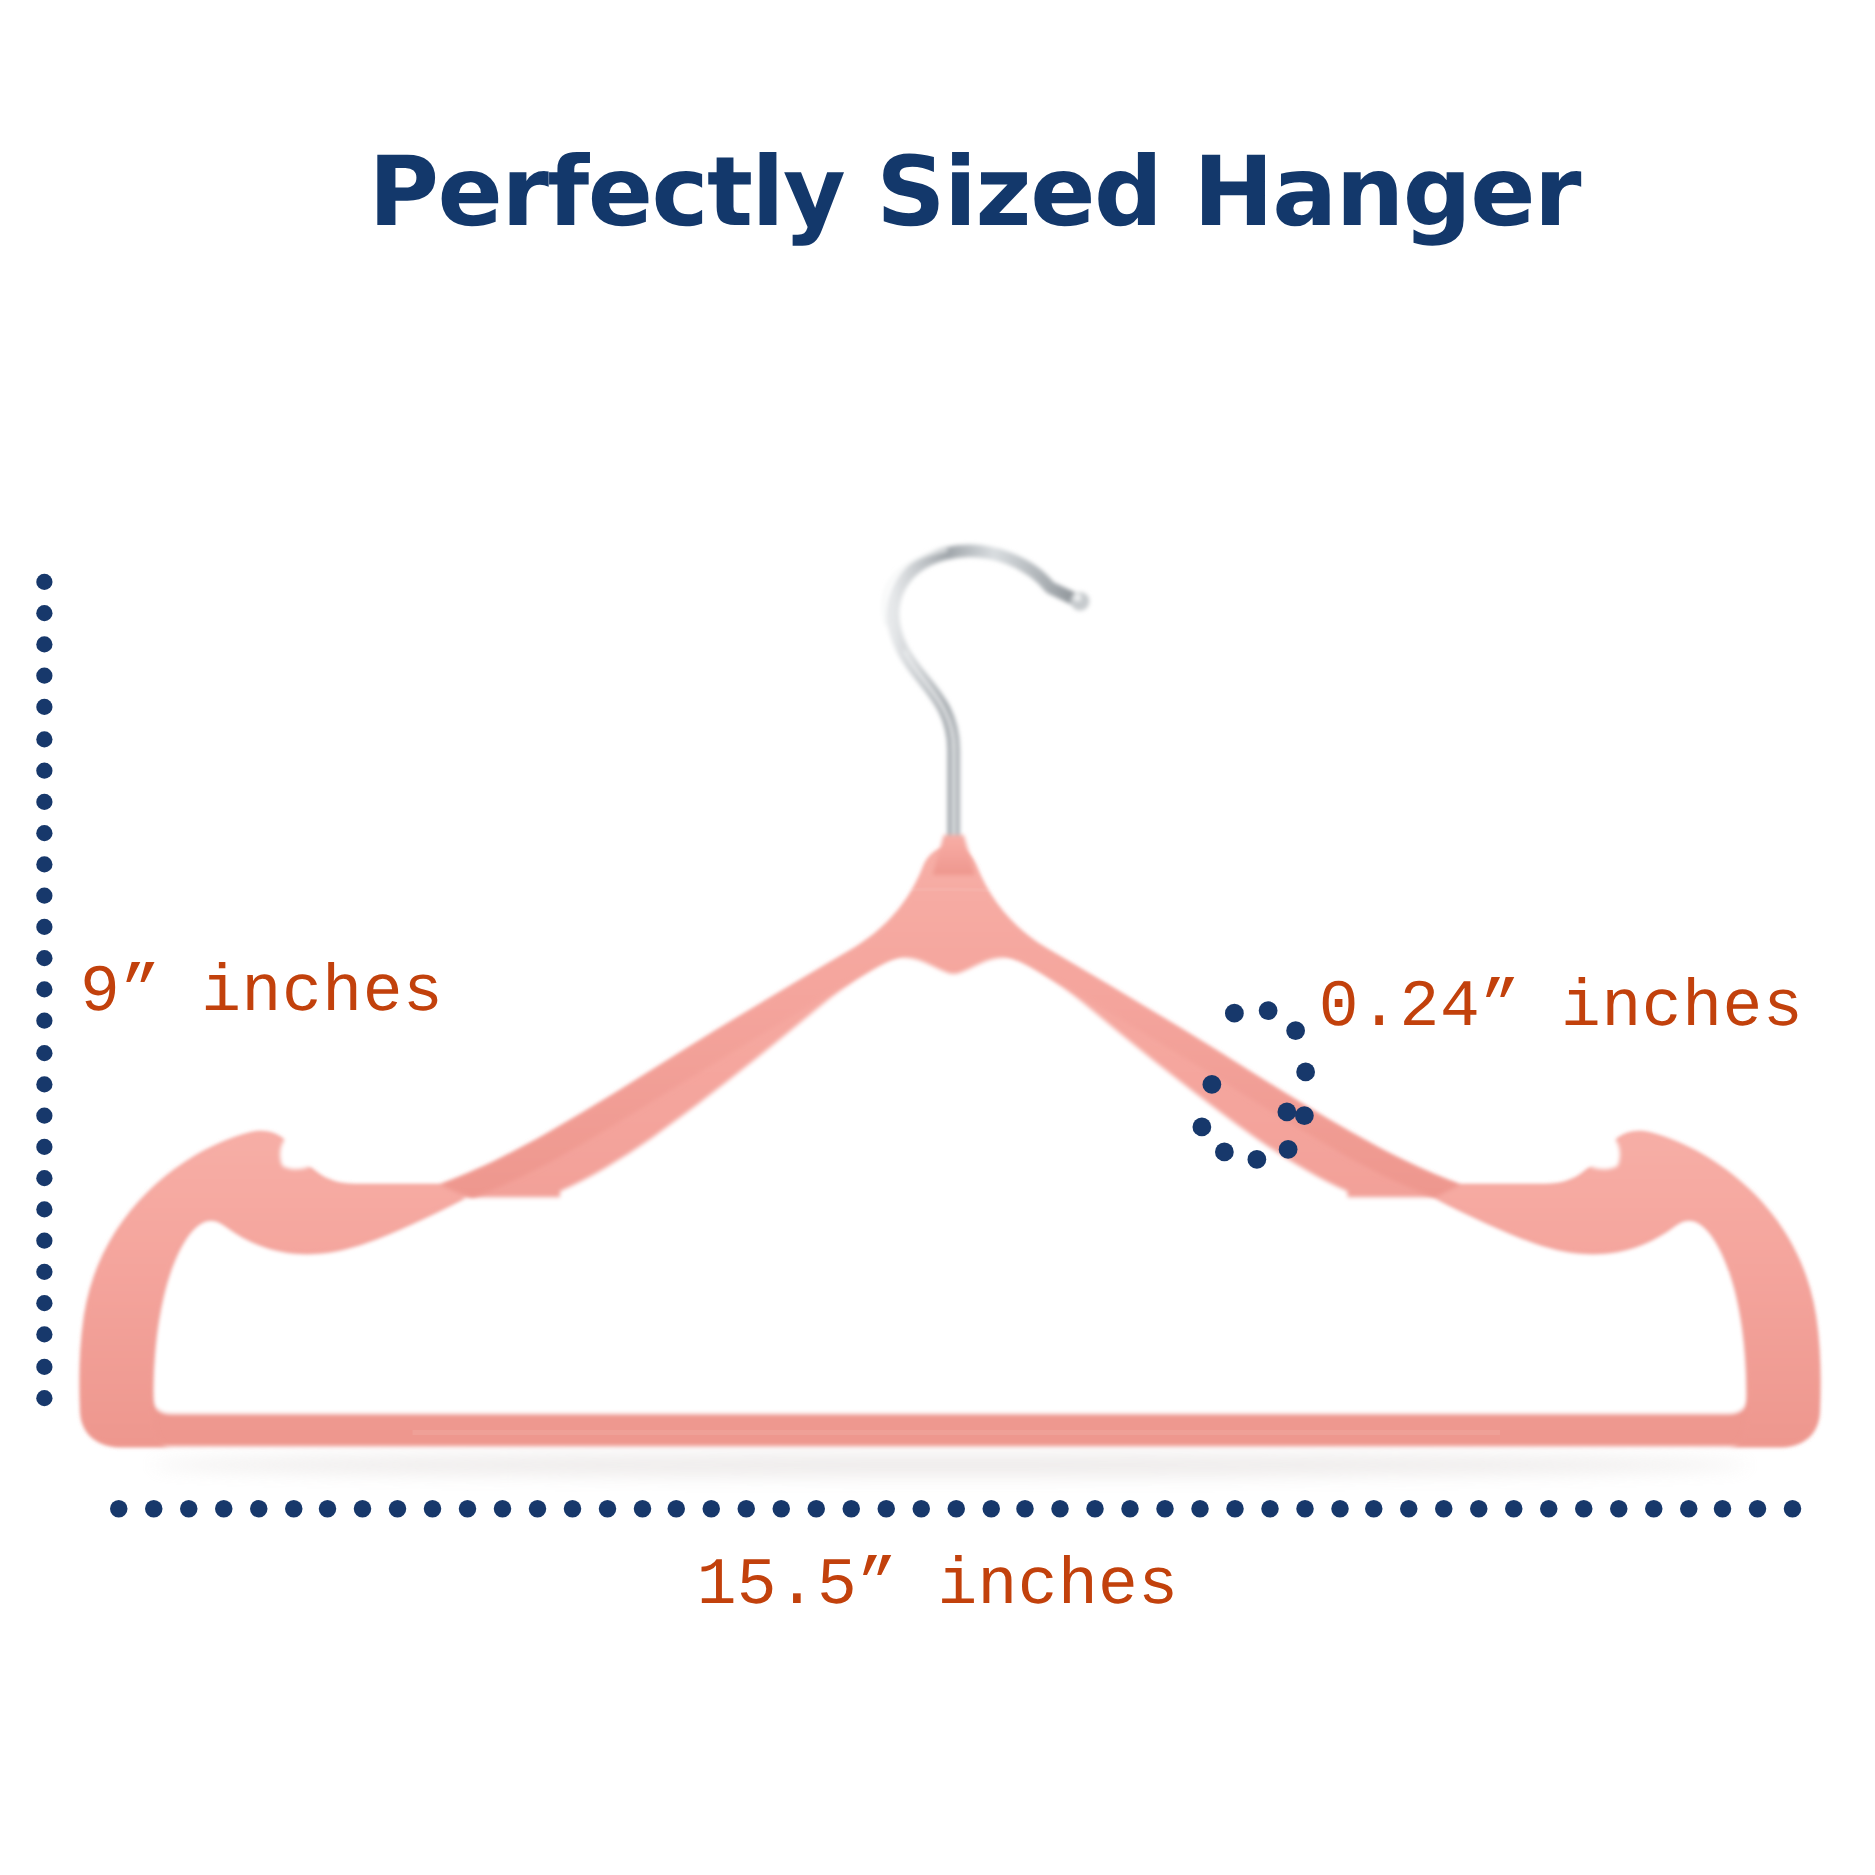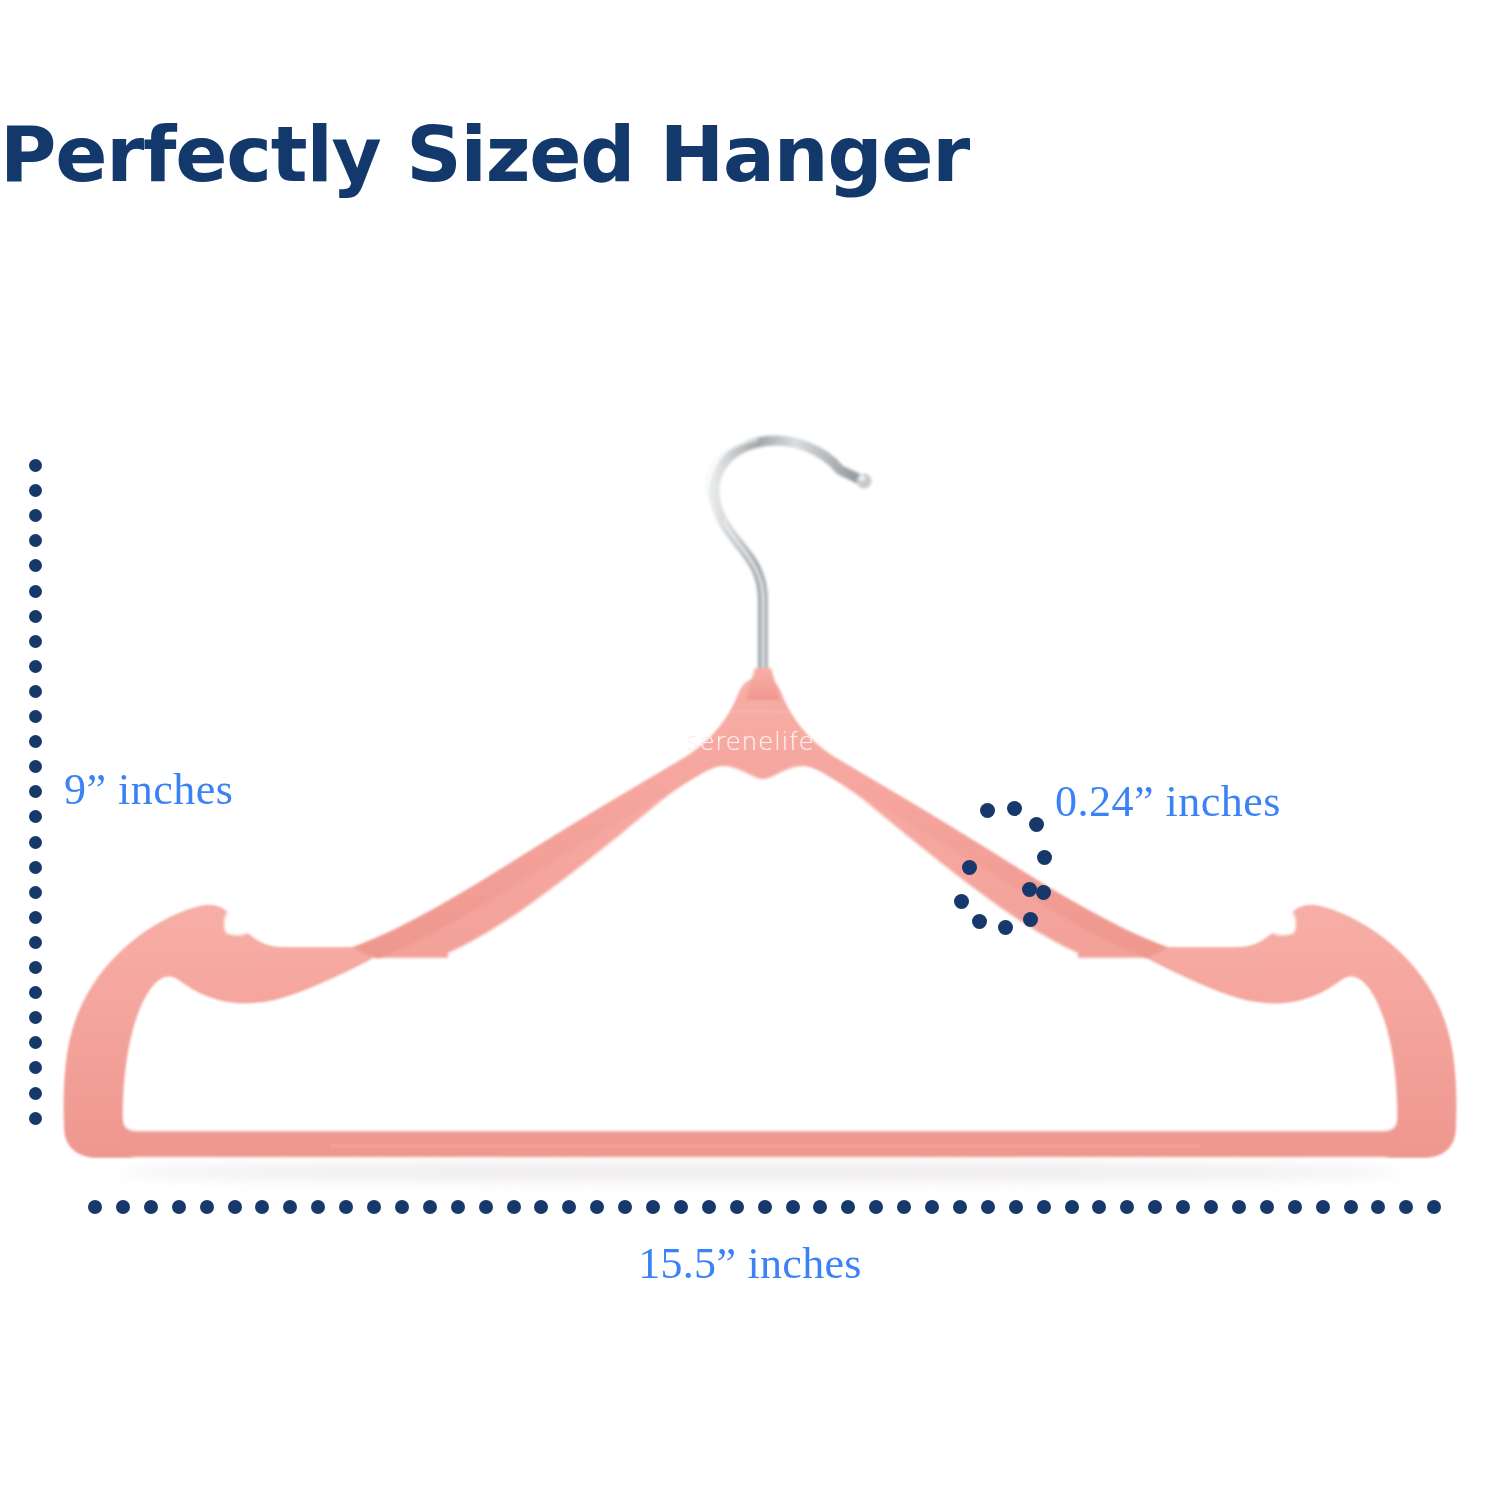--- a/index.html
+++ b/index.html
@@ -18,21 +18,21 @@
     background: #ffffff;
     overflow: hidden;
   }
 
   
   #header {
     position: absolute;
     top: 0;
     left: 0;
     width: 1264px;
-    text-align: left;
+    text-align: right;
   }
   #title {
     margin: 0;
     padding-top: 116px;
     font-family: "DejaVu Sans", "Liberation Sans", sans-serif;
     font-size: 77px;
     font-weight: 700;
     letter-spacing: -1.2px;
     line-height: 1.0;
     color: #13386B;
@@ -109,25 +109,25 @@
     height: 15px;
     background: #17386B;
     border-radius: 50%;
   }
   #thickness-callout-upper { left: 980px; top: 795px; width: 120px; height: 90px; }
   #thickness-callout-lower { left: 950px; top: 860px; width: 130px; height: 90px; }
 
   
   .measure-label {
     position: absolute;
-    font-family: Liberation Serif, serif;
-    font-size: 44px;
+    font-family: Liberation Mono, monospace;
+    font-size: 53px;
     font-weight: 400;
     letter-spacing: 0.5px;
-    color: #3b82f6;
+    color: #c2410c;
     white-space: nowrap;
   }
   #label-height   { left: 64px;  top: 764px; }
   #label-width    { left: 0;     top: 1238px; width: 1500px; text-align: center; letter-spacing: 0.3px; }
   #label-thickness{ left: 1055px; top: 776px; }
 
   
   #brand-wordmark {
     position: absolute;
     left: 0;
@@ -340,21 +340,20 @@
       </g>
 
       <path d="M 755 668 L 771 668 L 780 700 L 746 700 Z" fill="url(#velvetGrad)" filter="url(#softEdge)"></path>
 
       <g opacity="0.35">
         <path d="M 330 1146 L 1200 1146" stroke="#ffffff" stroke-width="4" opacity="0.25"></path>
         <path d="M 620 726 C 680 706 840 706 905 730" stroke="#ffffff" stroke-width="3" fill="none" opacity="0.18"></path>
       </g>
     </svg>
 
-    <div id="brand-wordmark">serenelife</div>
   </div>
 
   <div id="vertical-guide" class="dot-line">
       <span class="dot" style="top: 0px; background: rgb(23, 56, 107);"></span>
       <span class="dot" style="top: 25.1px; background: rgb(23, 56, 107);"></span>
       <span class="dot" style="top: 50.2px; background: rgb(23, 56, 107);"></span>
       <span class="dot" style="top: 75.3px; background: rgb(23, 56, 107);"></span>
       <span class="dot" style="top: 100.4px; background: rgb(23, 56, 107);"></span>
       <span class="dot" style="top: 125.5px; background: rgb(23, 56, 107);"></span>
       <span class="dot" style="top: 150.6px; background: rgb(23, 56, 107);"></span>

